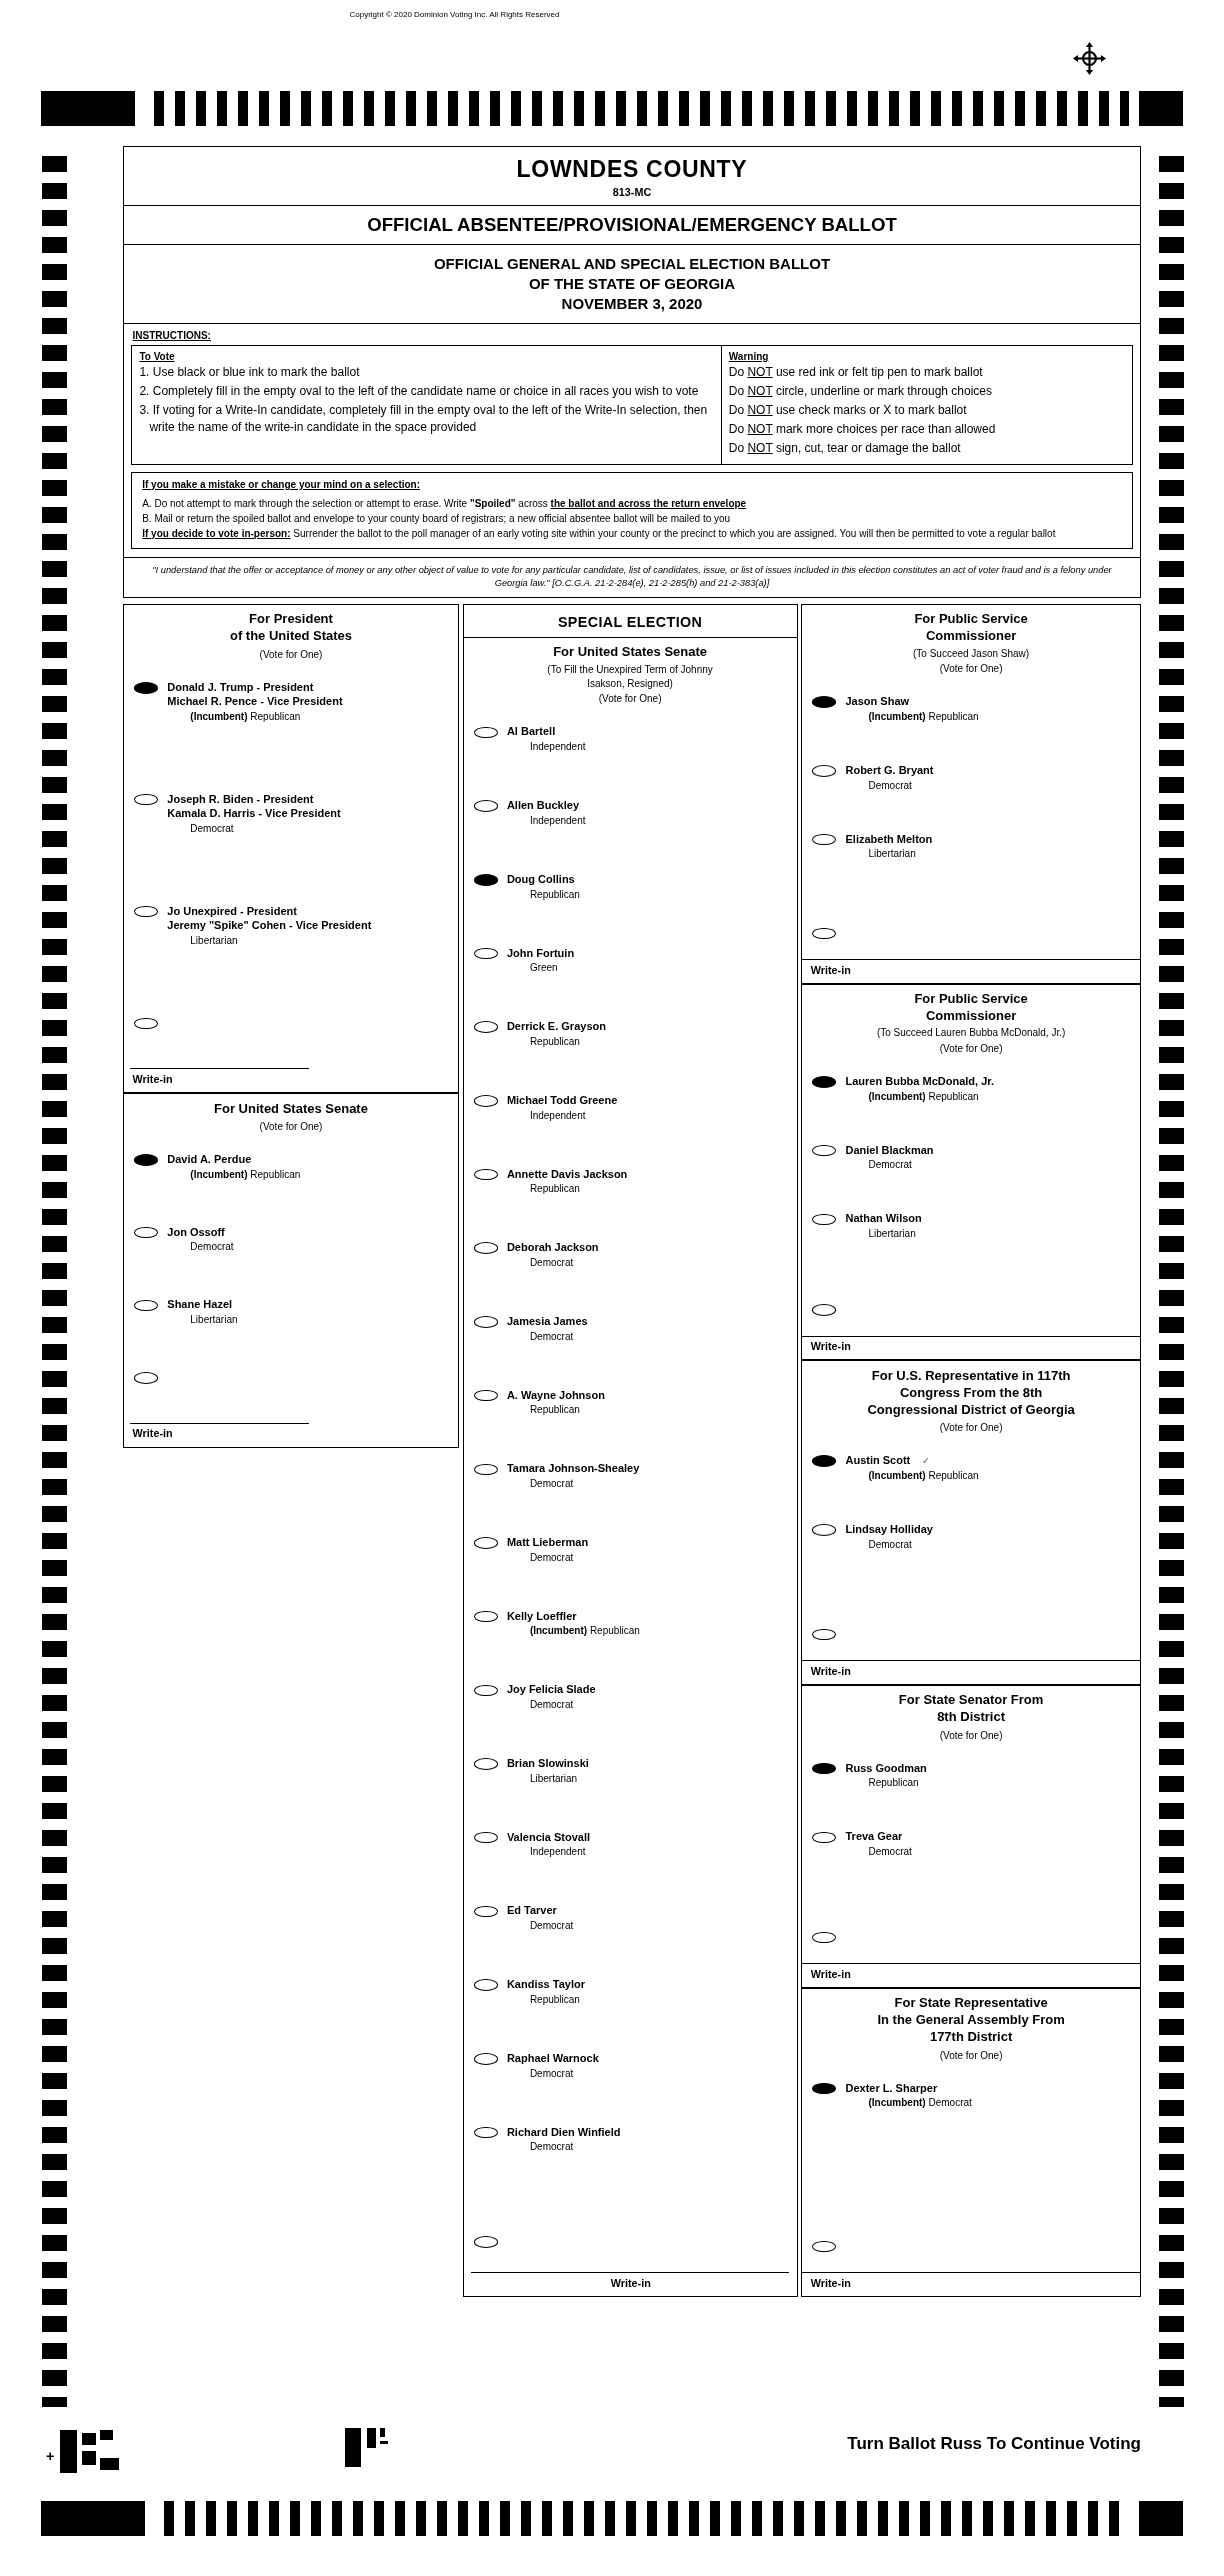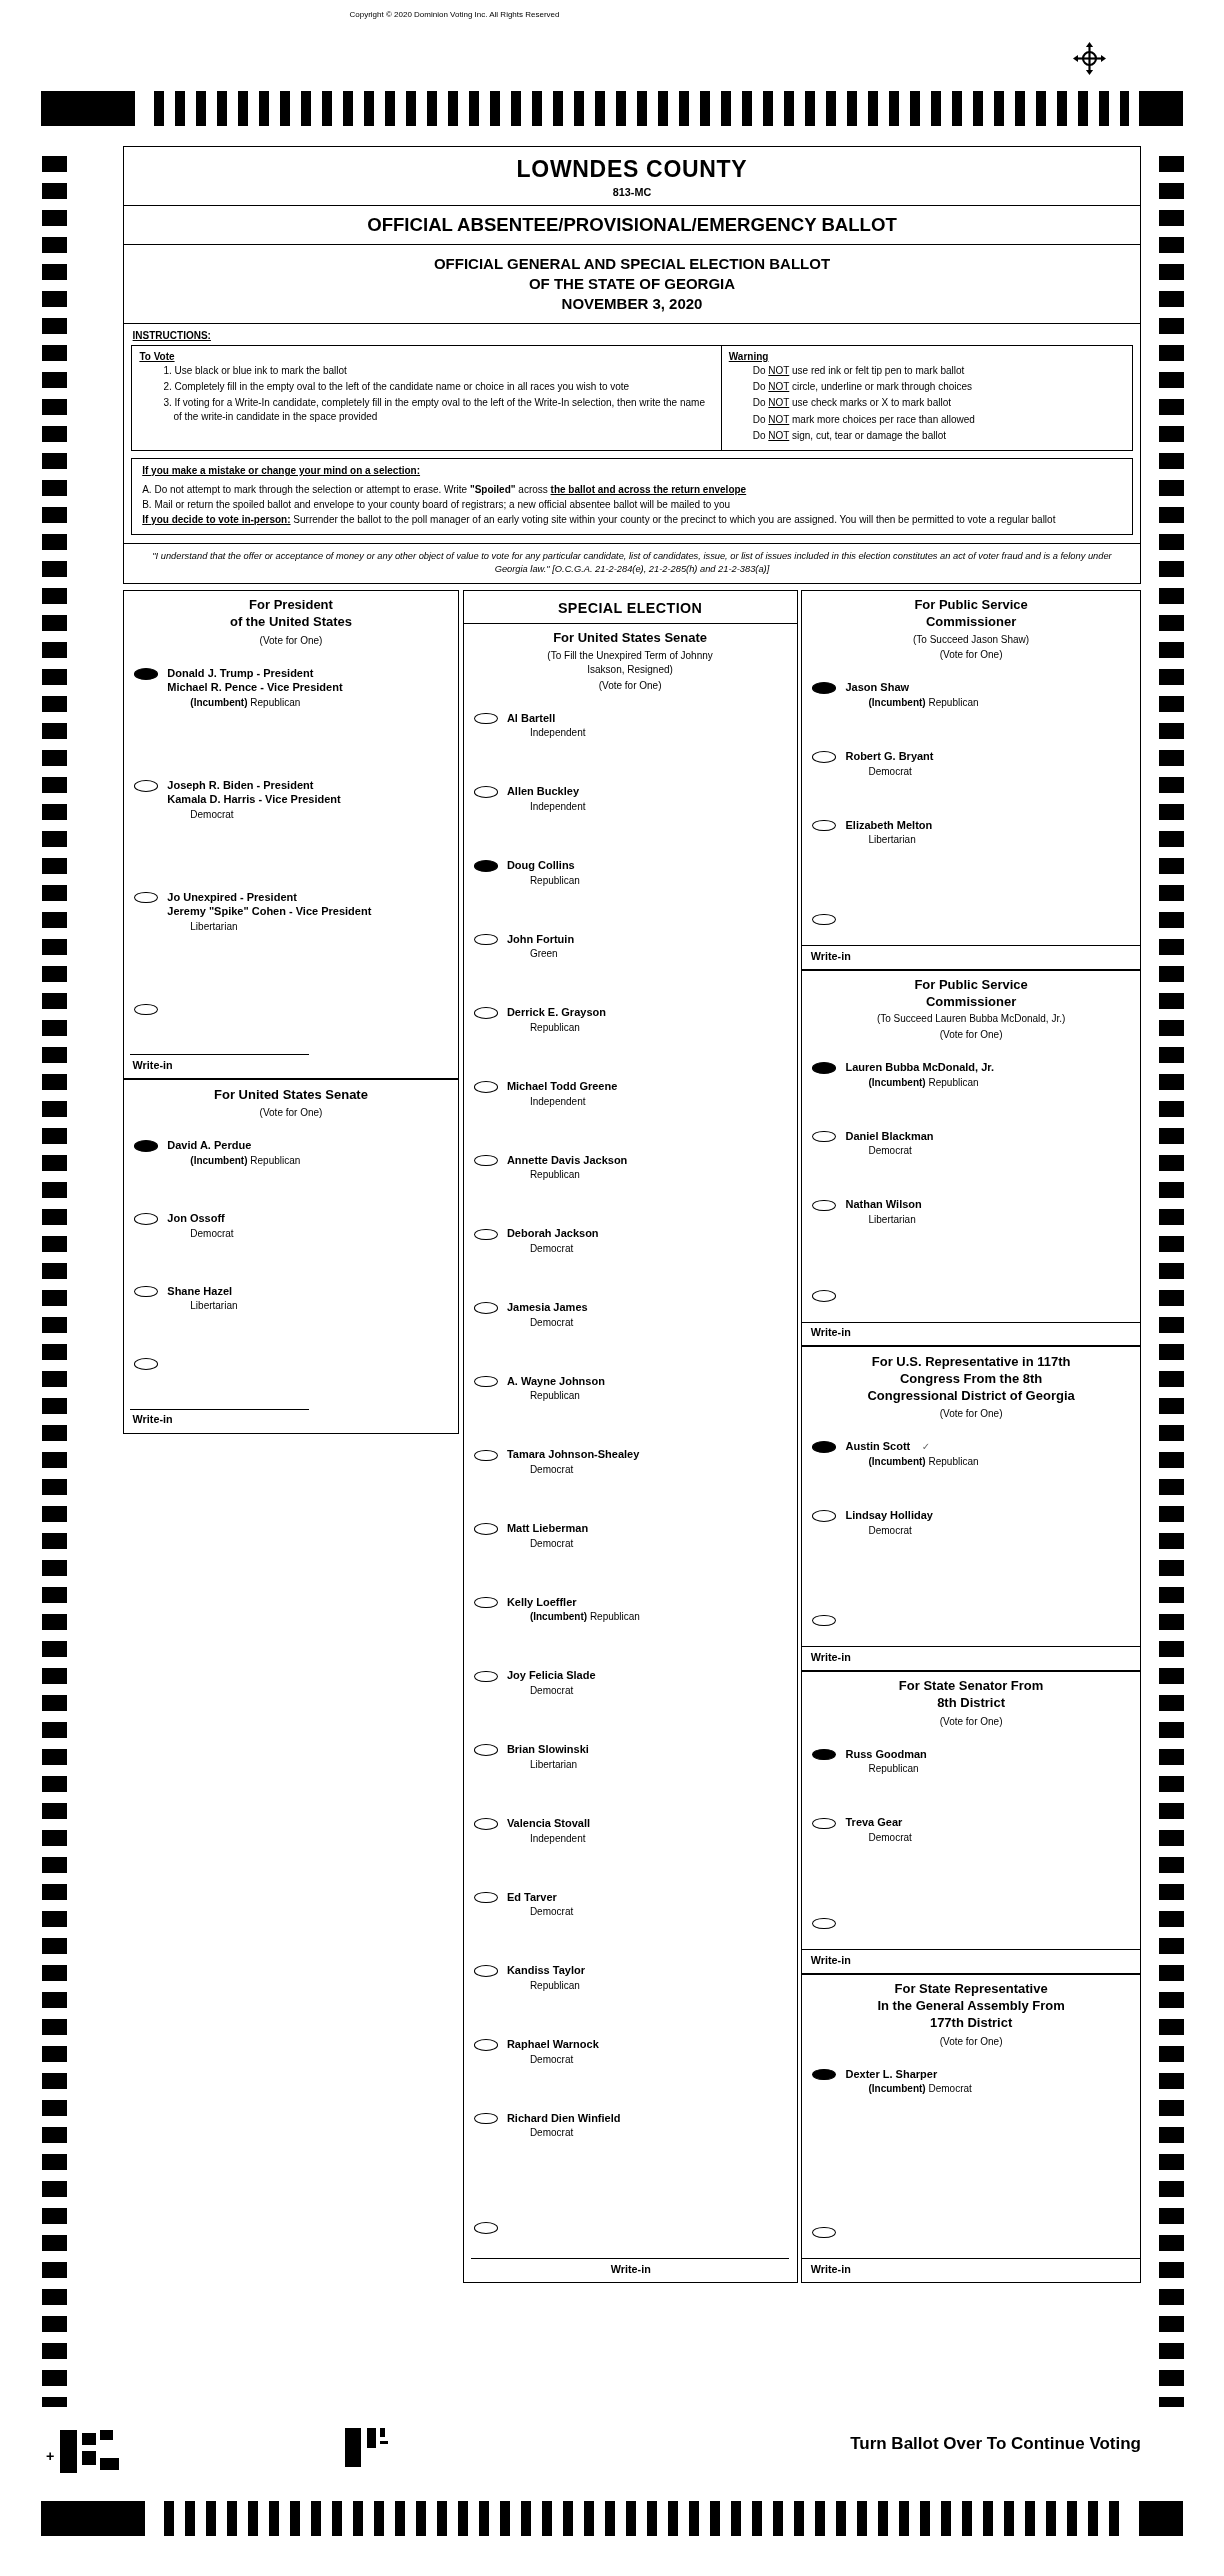--- a/index.html
+++ b/index.html
@@ -36,21 +36,21 @@
   .precinct { font-size:10.8px; font-weight:bold; margin-top:3.6px; }
   .ballot-type { border-bottom:1.4px solid #000; text-align:center; font-size:18.6px; font-weight:bold; padding:8px 0; }
   .title-block { text-align:center; padding:8.6px 0 8.6px; border-bottom:1.4px solid #000; }
   .title-line { font-size:15px; font-weight:bold; line-height:1.35; }
   .instructions-label { font-size:10px; font-weight:bold; text-decoration:underline; padding:5.7px 8.6px 0; }
   .inst-box { margin:3.6px 7.2px 0; border:1.4px solid #000; display:flex; }
   .inst-col { padding:4.3px 7.2px 7.2px; }
   .inst-col.tovote { flex:1.45; border-right:1.4px solid #000; }
   .inst-col.warn { flex:1; }
   .inst-title { font-size:10px; font-weight:bold; text-decoration:underline; }
-  .inst-item { font-size:10px; line-height:1.4; margin-top:2.2px; padding-left:10px; text-indent:-10px;margin-left:24px; }
+  .inst-item { font-size:12px; line-height:1.4; margin-top:2.2px; padding-left:10px; text-indent:-10px; }
   .warn-item { padding-left:0; text-indent:0; }
   .mistake-box { margin:7.2px 7.2px 0; border:1.4px solid #000; padding:5.7px 10px 7.2px; }
   .mistake-heading { font-size:10px; margin-bottom:5.7px; }
   .mist-item { font-size:10px; line-height:1.5; }
   .in-person { font-size:10px; line-height:1.5; padding-right:36px; }
   .fraud { border-top:1.4px solid #000; margin-top:8.6px; padding:5.7px 26px 7.2px;
     text-align:center; font-style:italic; font-size:9.3px; line-height:1.4; }
 
   
   .contests { margin-top:5.7px; display:flex; gap:3.6px; height:1693px; align-items:flex-start; }
@@ -557,21 +557,21 @@
   <div class="fm fm-b"></div>
   <div class="fm fm-c"></div>
   <div class="fm fm-d"></div>
   <div class="fm fm-e"></div>
   <div class="fm fm-f"></div>
   <div class="fm fm-g"></div>
   <div class="fm fm-h"></div>
   <div class="fm fm-i"></div>
   <div class="plus-mark">+</div>
 
-  <div class="turn-over">Turn Ballot Over To Continue Voting</div>
+  <div class="turn-over">Turn Ballot Russ To Continue Voting</div>
 
   <div class="timing-row timing-bottom">
     <div class="t-start"></div>
     <div class="t-ticks"></div>
     <div class="t-end"></div>
   </div>
 
 </div>
 
 

